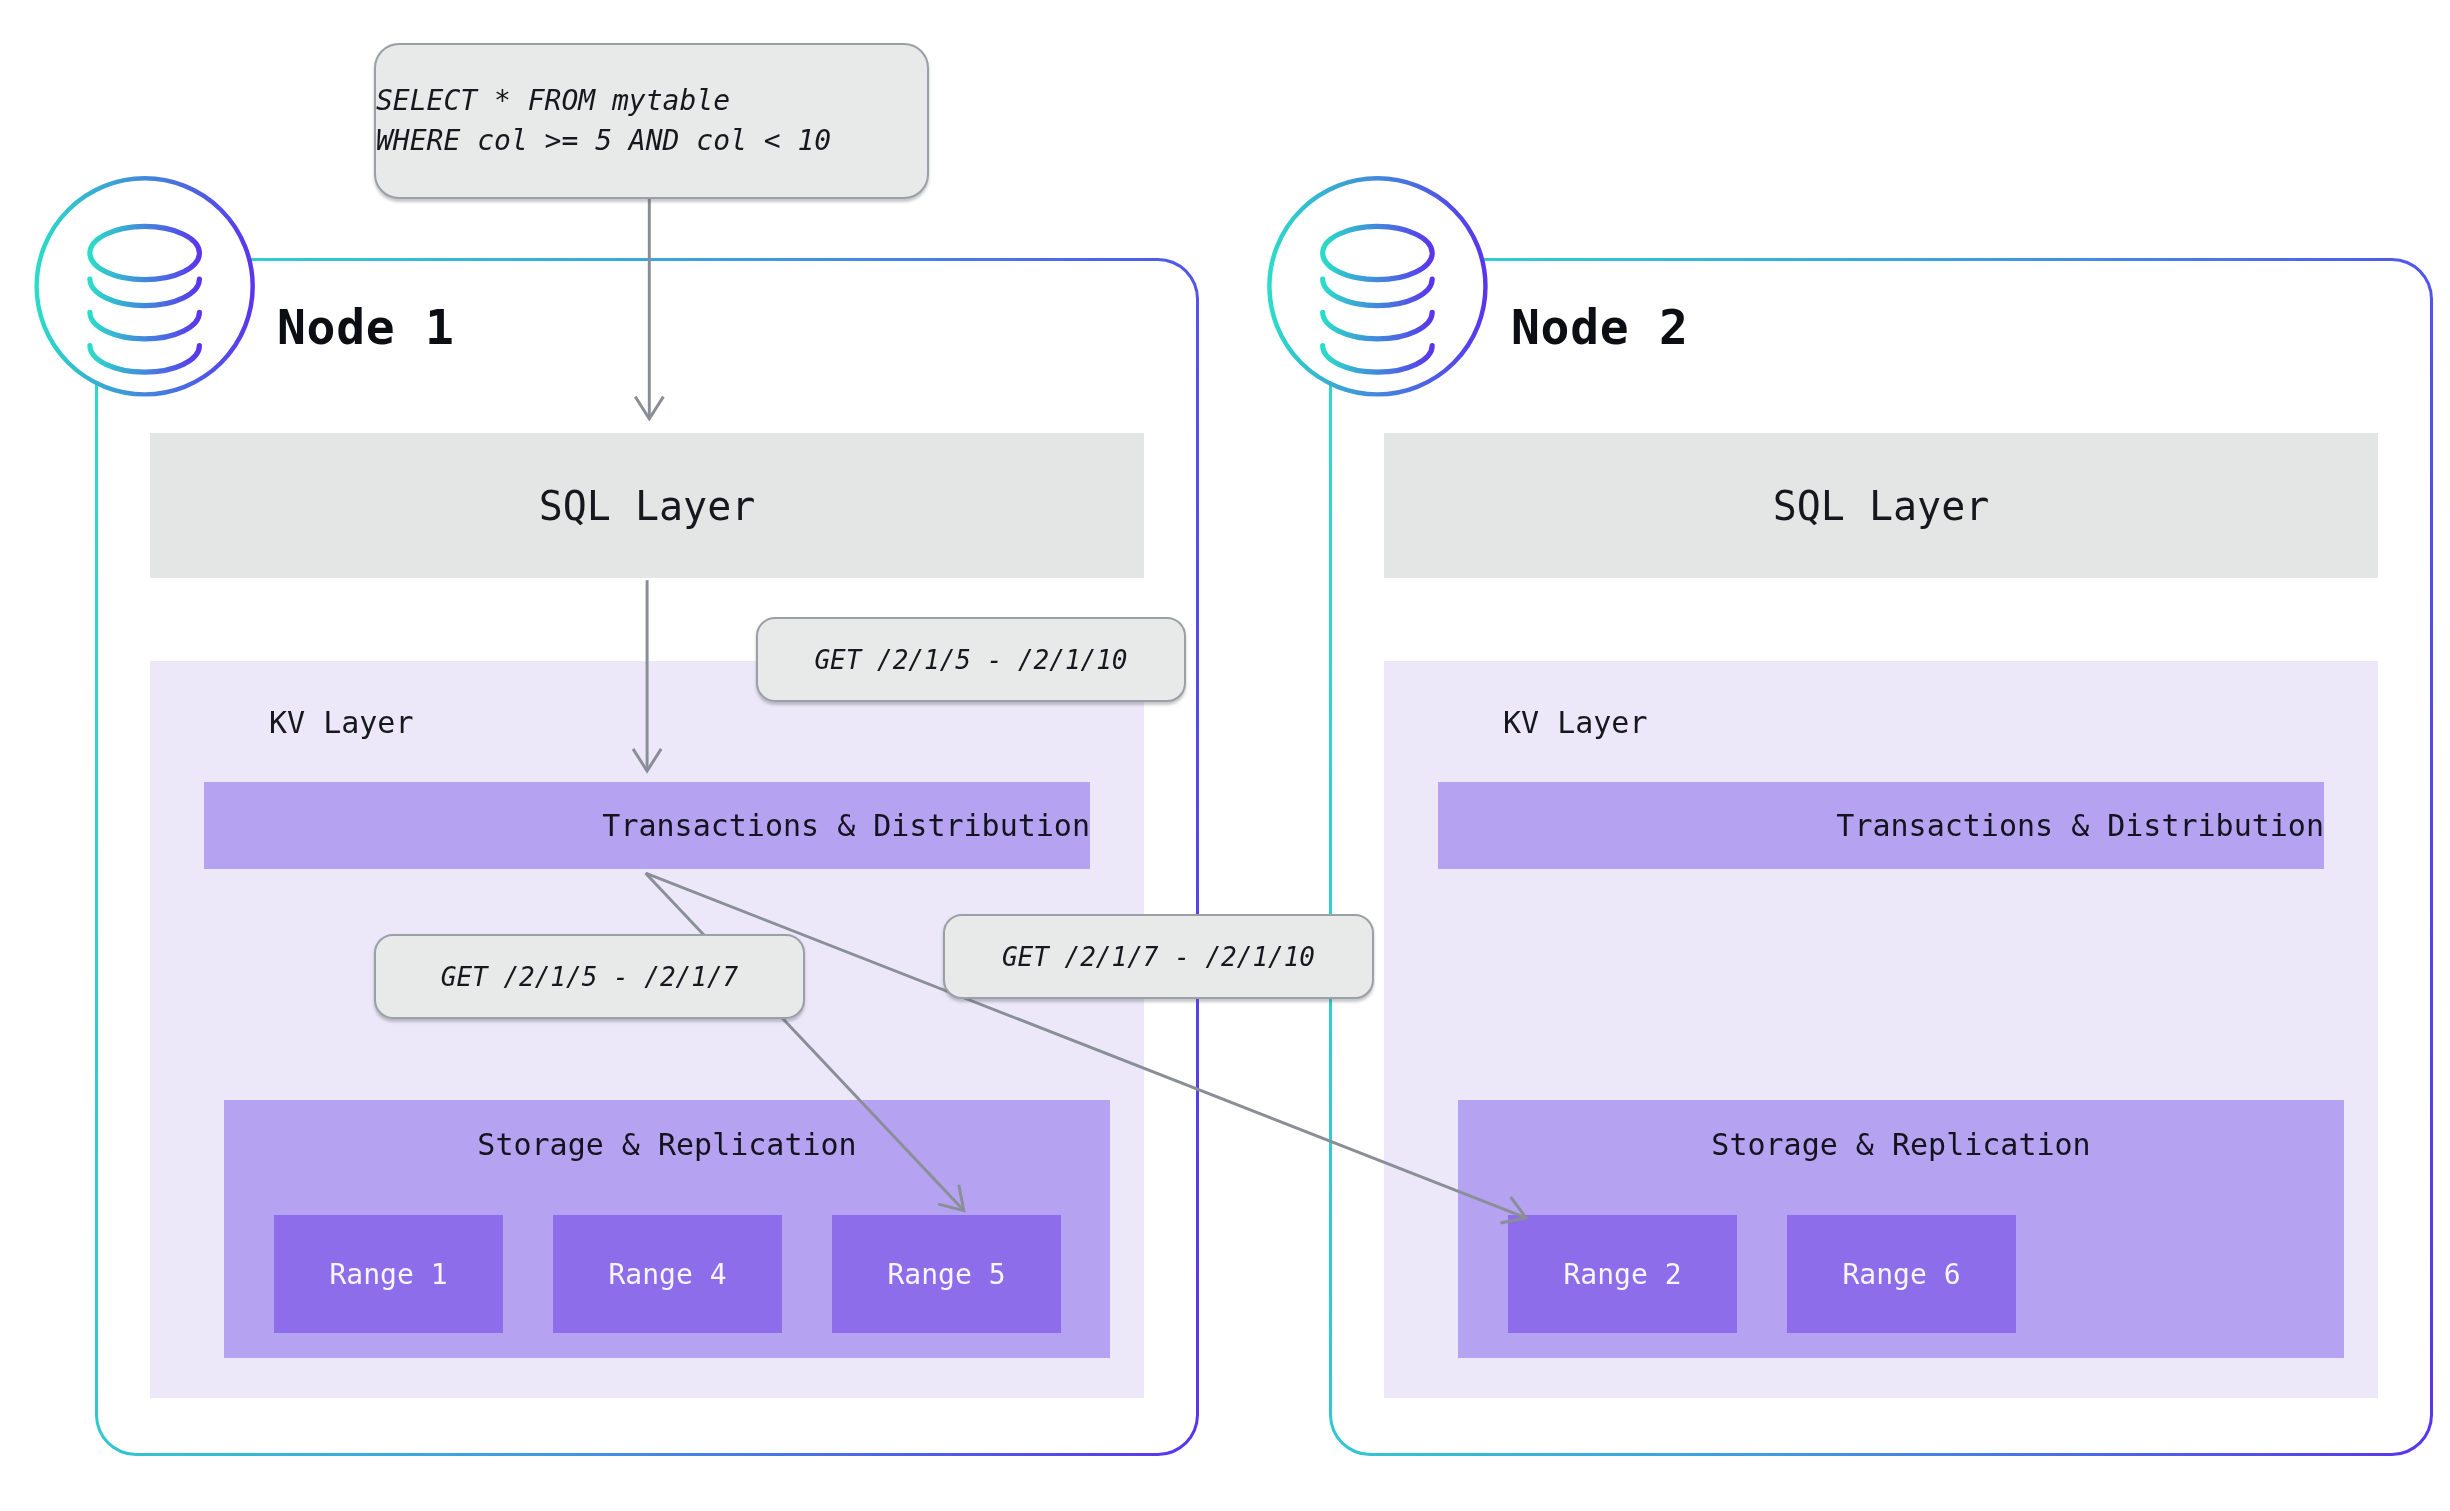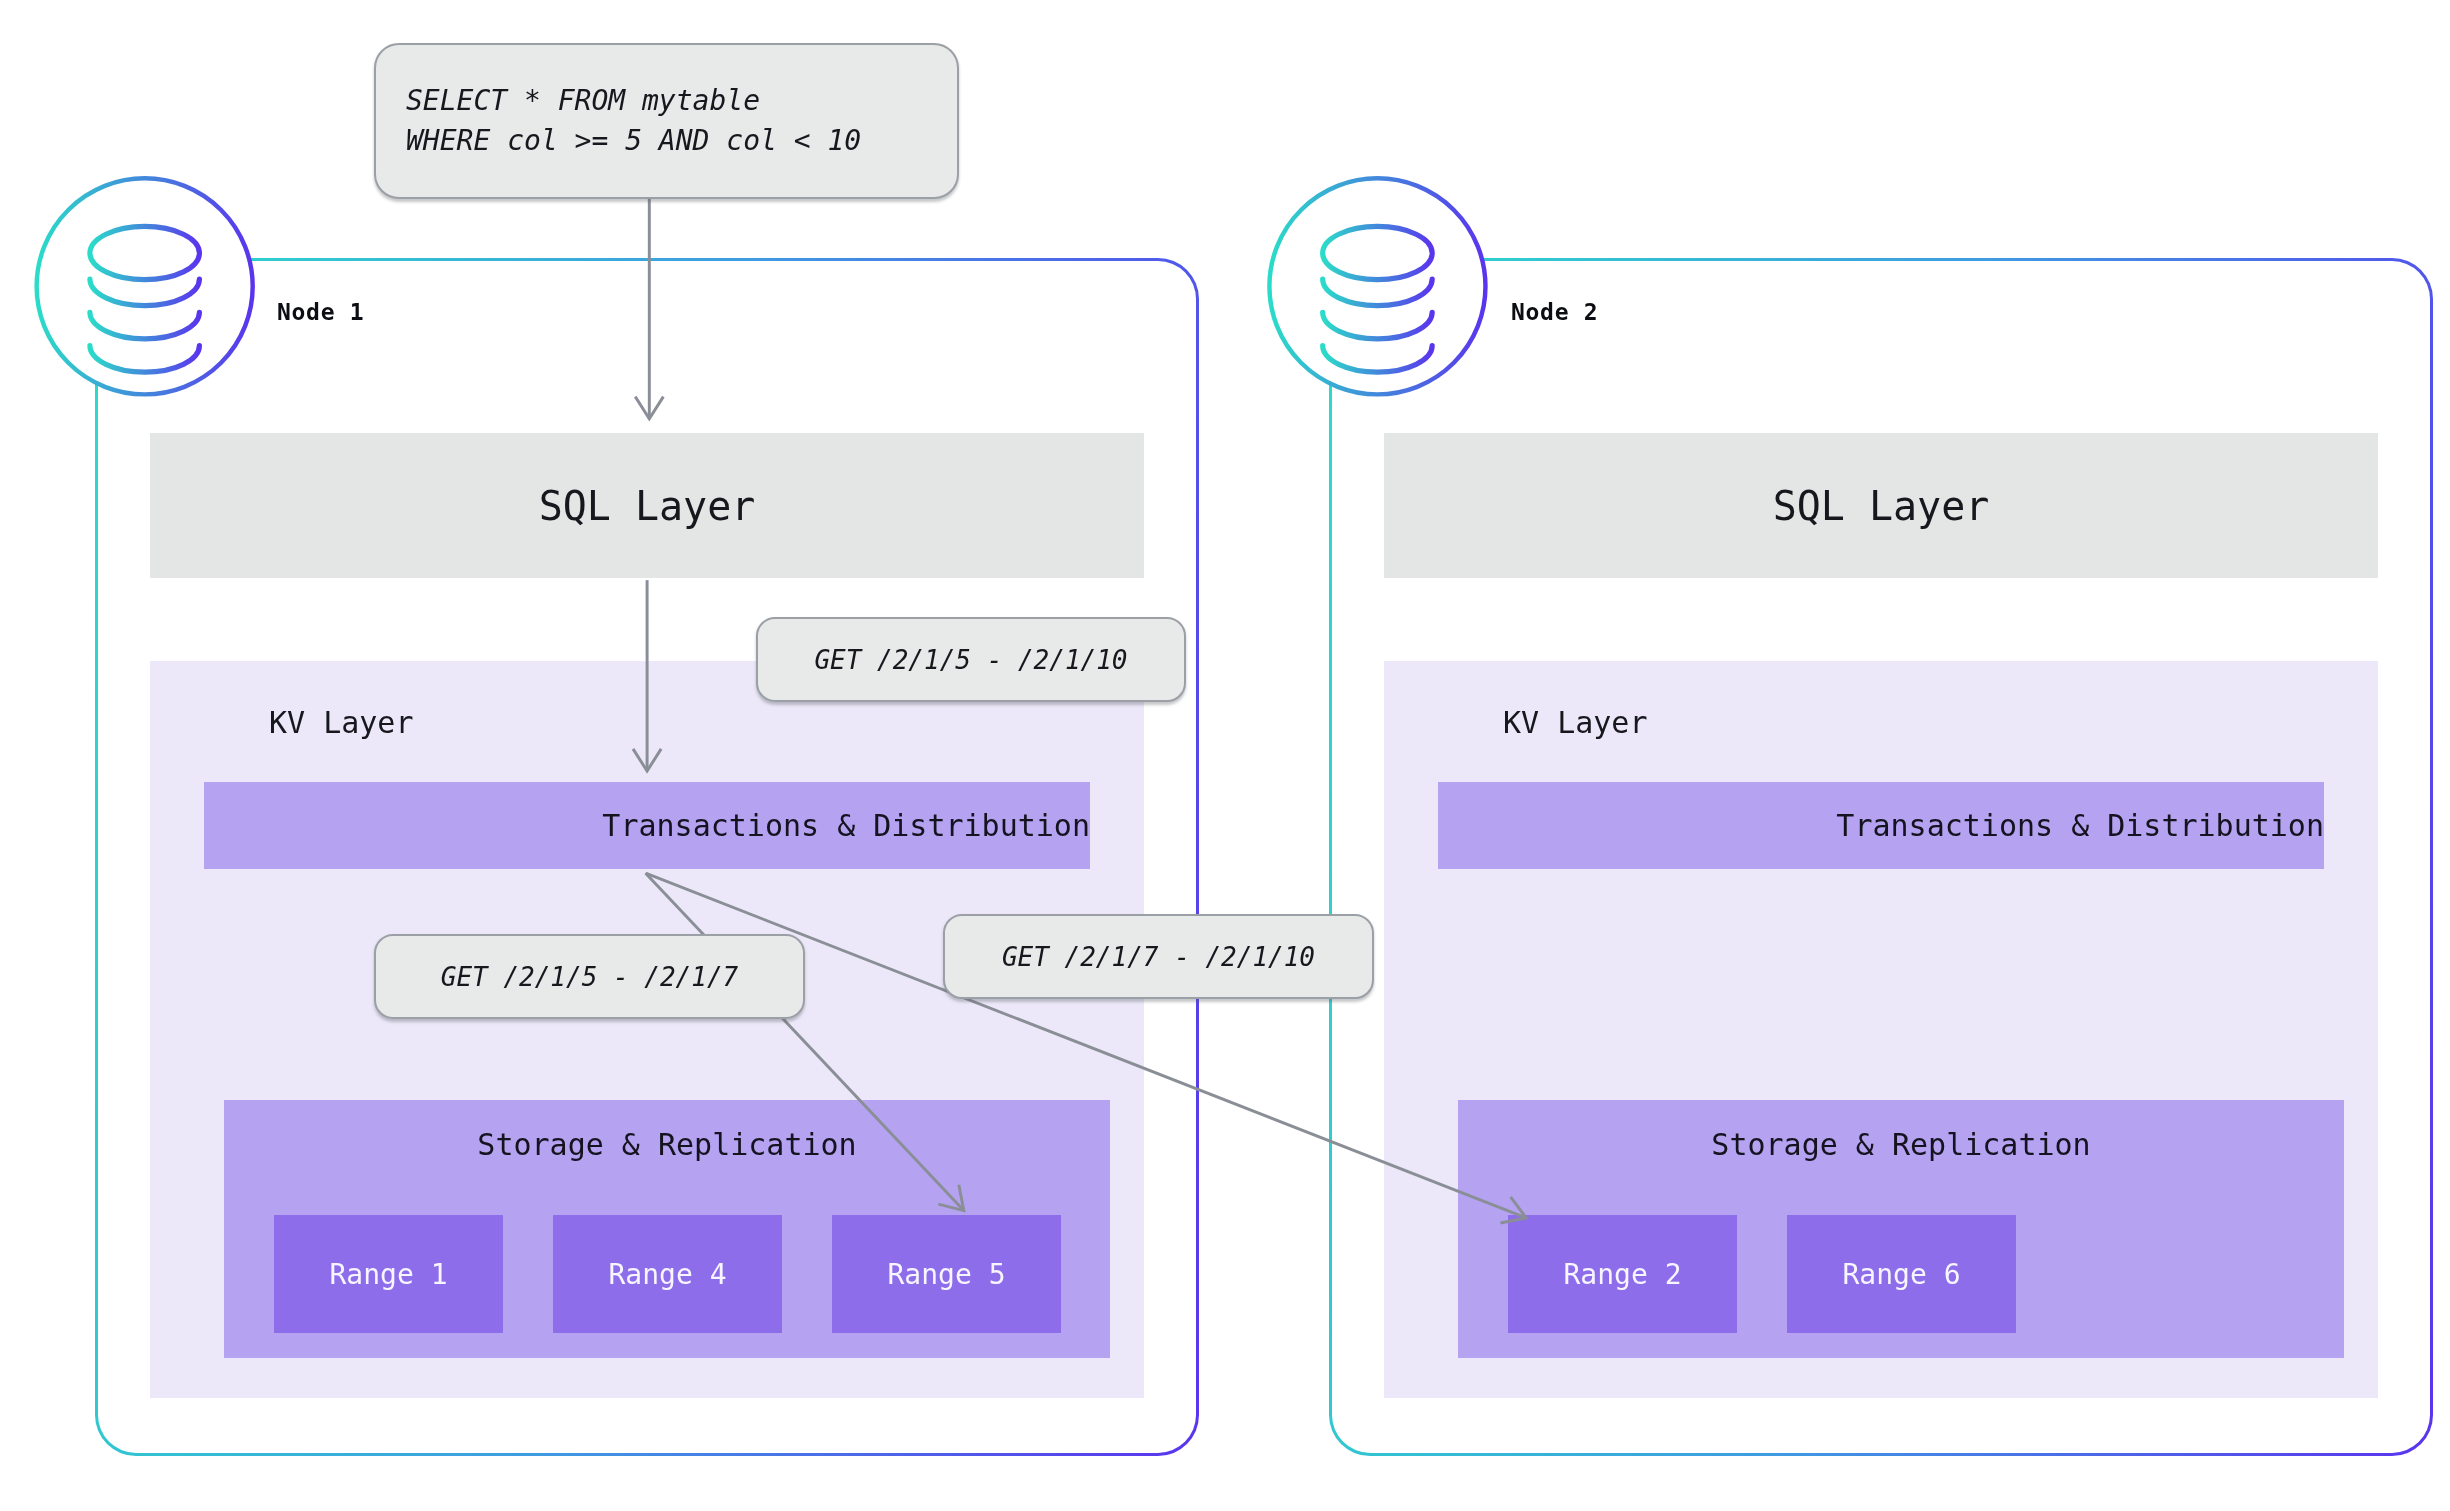--- a/index.html
+++ b/index.html
@@ -11,21 +11,21 @@
   .node{
     position:absolute;top:258px;width:1104px;height:1198px;
     border-radius:41px;
     background:linear-gradient(100deg,#2bdcc9 0%,#3f9be2 50%,#5a34ee 100%);
     z-index:1;
   }
   .node .inner{
     position:absolute;inset:3px;background:#ffffff;border-radius:38px;
   }
   .node-title{
-    position:absolute;left:182px;top:41px;font-size:23px;font-weight:700;
+    position:absolute;left:182px;top:41px;font-size:48px;font-weight:700;
     color:#0c0e13;letter-spacing:0.7px;white-space:nowrap;
   }
   .sql-box{
     position:absolute;left:55px;top:175px;width:994px;height:145px;
     background:#e4e6e5;display:flex;align-items:center;justify-content:center;
     font-size:40px;color:#16181d;
   }
   .kv-box{
     position:absolute;left:55px;top:403px;width:994px;height:737px;
     background:#ece8f9;
@@ -56,21 +56,21 @@
   .range-0{left:50px;} .range-1{left:329px;} .range-2{left:608px;}
   
   .bubble{
     position:absolute;background:#e8e9e9;border:2.2px solid #9ba0a6;
     border-radius:19px;color:#16181d;font-style:italic;z-index:6;
     box-shadow:0 2.2px 3px rgba(90,95,100,0.35);
     display:flex;flex-direction:column;justify-content:center;
   }
   .bubble.query{
     left:374px;top:43px;width:551px;height:152px;border-radius:25px;
-    padding-left:30px;font-size:28px;line-height:40px;
+    font-size:28px;line-height:40px;
   }
   .bubble.get{
     height:81px;font-size:26px;align-items:center;justify-content:center;
   }
   .bubble.get span{white-space:nowrap;}
   .bubble.get-full{left:756px;top:617px;width:426px;}
   .bubble.get-left{left:374px;top:934px;width:427px;}
   .bubble.get-right{left:943px;top:914px;width:427px;}
   
   svg.overlay{position:absolute;left:0;top:0;z-index:4;}

